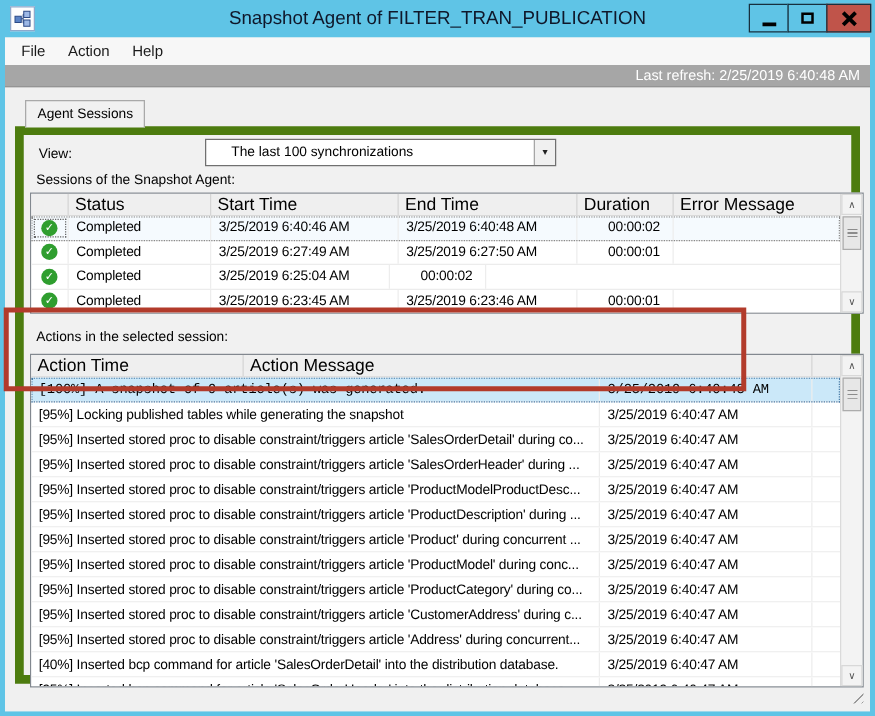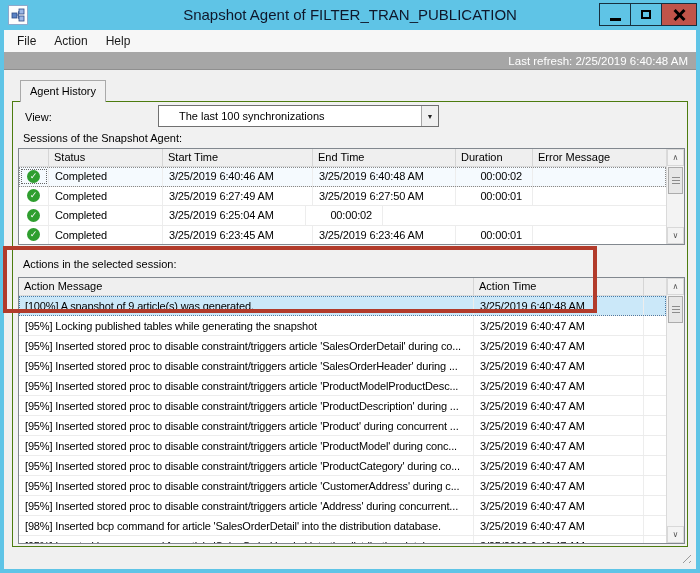--- a/index.html
+++ b/index.html
@@ -36,38 +36,38 @@
   .wbody { position:absolute; top:30px; left:4px; right:4px; bottom:4px; background:#F0F0F0; }
   .menubar { height:22px; background:#F7F7F7; display:flex; align-items:center; padding-left:4px; }
   .menu-item { padding:0 9px; font-size:12px; color:#1a1a1a; line-height:22px; }
   .refreshbar { height:18px; background:var(--c-refreshbar,#A6A6A6); border-bottom:1px solid #8f8f8f;
     color:#fff; font-size:11.5px; display:flex; align-items:center; justify-content:flex-end; padding-right:8px; }
   .content { position:absolute; top:40px; left:0; right:0; bottom:0; background:#F0F0F0; }
   
   .tab { position:absolute; left:16px; top:10px; height:22px; line-height:20px; padding:0 9px;
     background:#F1F1F1; border:1px solid #a9a9a9; border-bottom:none; z-index:3; font-size:11px; color:#000; }
   .pane { position:absolute; left:8px; top:31px; width:676px; height:446px;
-    background:#F1F1F1; border:1px solid #4d7c0f; z-index:1; }
+    background:#F1F1F1; border:7px solid #4d7c0f; z-index:1; }
   
   .lbl { position:absolute; font-size:11px; color:#000; }
   .view-lbl { left:12px; top:9px; }
   .combobox { position:absolute; left:145px; top:3px; width:281px; height:22px;
     background:#fff; border:1px solid #707070; display:flex; }
   .combo-value { flex:1; line-height:20px; padding-left:20px; font-size:11px; white-space:nowrap; overflow:hidden; }
   .combo-btn { width:17px; border-left:1px solid #a6a6a6; background:#f0f0f0;
     display:flex; align-items:center; justify-content:center; font-size:7px; color:#222; }
   .sessions-lbl { left:10px; top:30px; }
   .actions-lbl { left:10px; top:156px; }
   
   .listview { position:absolute; background:#fff; border:1px solid #82888F; display:flex; overflow:hidden; }
   .listview.sessions { left:5px; top:46px; width:667px; height:97px; }
   .listview.actions  { left:5px; top:175px; width:667px; height:267px; }
   .lv-main { flex:1; display:flex; flex-direction:column; overflow:hidden; }
   .lv-header { display:flex; height:18px; background:#EFEFEF; border-bottom:1px solid #D9D9D9; flex:none; }
-  .hcell { font-size:11px; color:#000; line-height:17px; padding-left:5px; border-right:1px solid #D5D5D5;
+  .hcell { font-size:14px; color:#000; line-height:17px; padding-left:5px; border-right:1px solid #D5D5D5;
     white-space:nowrap; overflow:hidden; flex:none; }
   .hcell.fill { flex:1; border-right:none; }
   .lv-body { flex:1; overflow:hidden; }
   .row { display:flex; border-bottom:1px solid #ECECEC; background:#fff; }
   .cell { font-size:11px; letter-spacing:-0.15px; color:#000; white-space:nowrap; overflow:hidden;
     padding-left:6px; border-right:1px solid #EDEDED; flex:none; display:flex; align-items:center; }
   .cell.fill { flex:1; border-right:none; }
   
   .sessions .row { height:19.5px; }
   .s-c0 { width:30px; justify-content:center; padding-left:0; }
@@ -79,21 +79,21 @@
   .s-c5 { }
   .status-icon { width:13px; height:13px; border-radius:50%; background:var(--c-status_ok,#2F9E2F);
     color:#fff; font-size:9px; font-weight:bold; display:flex; align-items:center; justify-content:center;
     line-height:13px; }
   .sessions .row.sel { background:#F5FAFE; outline:1px dotted #8a8a8a; outline-offset:-1px; }
   .sessions .row.sel .s-c0 { outline:1px dotted #666; outline-offset:-3px; }
   
   .actions .row { height:20px; }
   .a-c0 { width:455px; }
   .a-c1 { width:170px; }
-  .actions .row.sel { background:var(--c-selection,#CBE8F9); outline:1px dotted #4a7ba6; outline-offset:-1px; }
+  .actions .row.sel { background:var(--c-selection,#CBE8F9); outline:1px dotted #4a7ba6; outline-offset:-1px;font-family:Liberation Mono, monospace; }
   
   .scrollbar { width:18px; flex:none; background:#F3F3F3; border-left:1px solid #DADADA;
     display:flex; flex-direction:column; }
   .sb-btn { height:17px; flex:none; background:#F3F3F3; border:1px solid #D8D8D8;
     display:flex; align-items:center; justify-content:center; font-size:8px; color:#555; }
   .sb-thumb { height:27px; flex:none; margin:1px 1px 0 1px; background:#E7E7E7; border:1px solid #ACACAC;
     display:flex; align-items:center; justify-content:center; }
   .sb-thumb .grip { width:8px; height:7px;
     background:repeating-linear-gradient(to bottom, #8c8c8c 0 1px, transparent 1px 3px); }
   .sb-track { flex:1; }
@@ -137,21 +137,21 @@
     <div class="menubar">
         <span class="menu-item">File</span>
         <span class="menu-item">Action</span>
         <span class="menu-item">Help</span>
       </div>
     <div class="refreshbar">
       <span>Last refresh: 2/25/2019 6:40:48 AM</span>
     </div>
 
     <div class="content">
-      <div class="tab">Agent History</div>
+      <div class="tab">Agent Sessions</div>
 
       <div class="pane">
         <span class="lbl view-lbl">View:</span>
         <div class="combobox">
           <span class="combo-value">The last 100 synchronizations</span>
           <span class="combo-btn">▼</span>
         </div>
 
         <span class="lbl sessions-lbl">Sessions of the Snapshot Agent:</span>
         <div class="listview sessions">
@@ -217,22 +217,22 @@
             <div class="sb-btn down">
                 <span>∨</span>
               </div>
           </div>
         </div>
 
         <span class="lbl actions-lbl">Actions in the selected session:</span>
         <div class="listview actions">
           <div class="lv-main">
             <div class="lv-header">
+                <div class="hcell a-c1">Action Time</div>
                 <div class="hcell a-c0">Action Message</div>
-                <div class="hcell a-c1">Action Time</div>
                 <div class="hcell fill"></div>
               </div>
             <div class="lv-body">
                 <div class="row sel">
                   <div class="cell a-c0">[100%] A snapshot of 9 article(s) was generated.</div>
                   <div class="cell a-c1">3/25/2019 6:40:48 AM</div>
                   <div class="cell fill"></div>
                 </div>
                 <div class="row">
                   <div class="cell a-c0">[95%] Locking published tables while generating the snapshot</div>
@@ -278,21 +278,21 @@
                   <div class="cell a-c0">[95%] Inserted stored proc to disable constraint/triggers article 'CustomerAddress' during c...</div>
                   <div class="cell a-c1">3/25/2019 6:40:47 AM</div>
                   <div class="cell fill"></div>
                 </div>
                 <div class="row">
                   <div class="cell a-c0">[95%] Inserted stored proc to disable constraint/triggers article 'Address' during concurrent...</div>
                   <div class="cell a-c1">3/25/2019 6:40:47 AM</div>
                   <div class="cell fill"></div>
                 </div>
                 <div class="row">
-                  <div class="cell a-c0">[98%] Inserted bcp command for article 'SalesOrderDetail' into the distribution database.</div>
+                  <div class="cell a-c0">[40%] Inserted bcp command for article 'SalesOrderDetail' into the distribution database.</div>
                   <div class="cell a-c1">3/25/2019 6:40:47 AM</div>
                   <div class="cell fill"></div>
                 </div>
                 <div class="row">
                   <div class="cell a-c0">[95%] Inserted bcp command for article 'SalesOrderHeader' into the distribution database...</div>
                   <div class="cell a-c1">3/25/2019 6:40:47 AM</div>
                   <div class="cell fill"></div>
                 </div>
               </div>
           </div>

